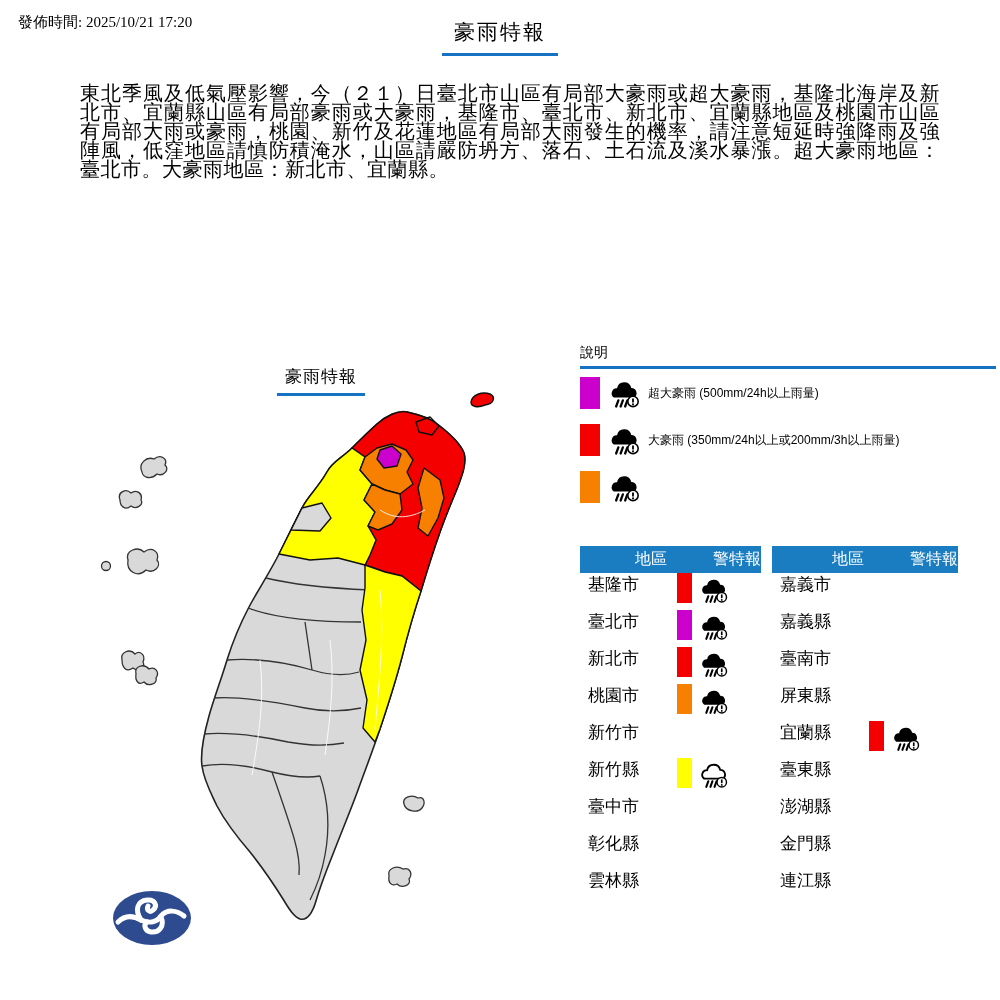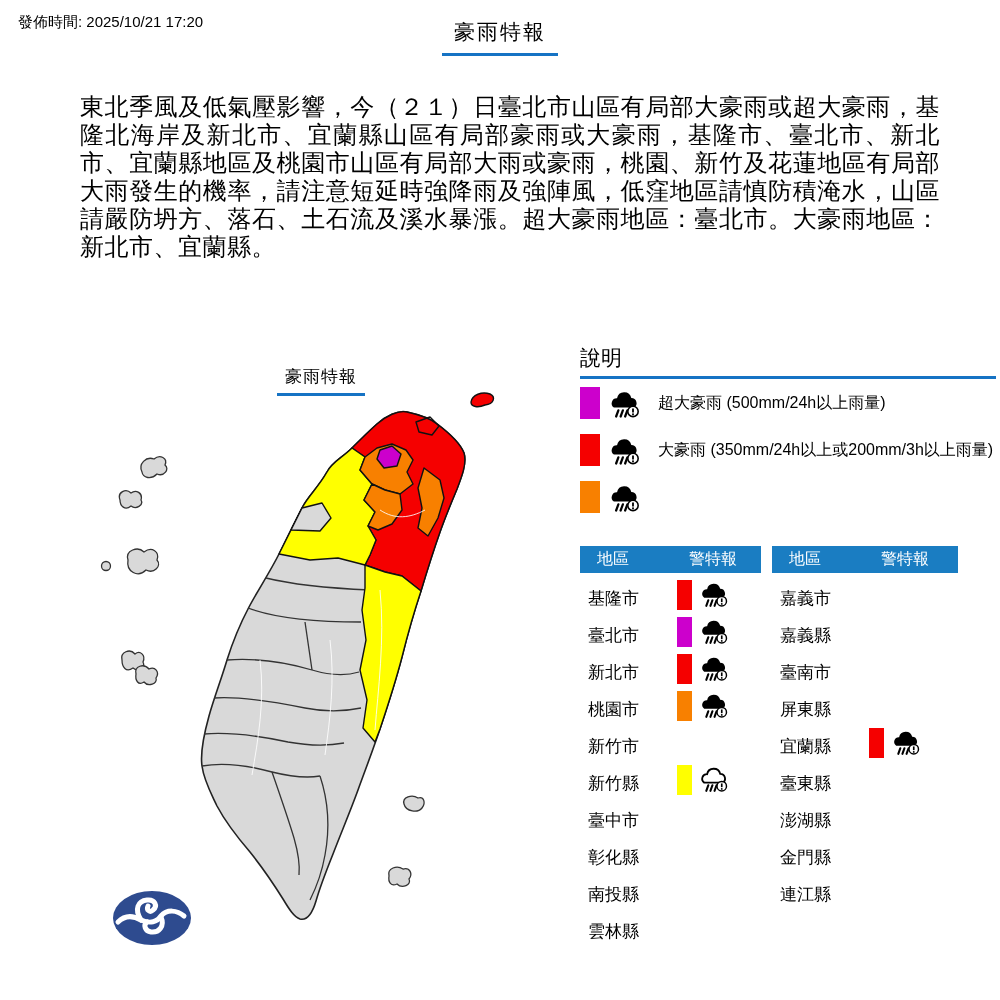--- a/index.html
+++ b/index.html
@@ -6,60 +6,60 @@
     --purple:#CC00CC; --red:#F50000; --orange:#F88000; --yellow:#FFFF00;
     --map_gray:#D9D9D9; --header_blue:#1A7DC2; --underline_blue:#1673C4;
     --logo_navy:#2E4B8F; --border_dark:#333333;
   }
   *{margin:0;padding:0;box-sizing:border-box;}
   html,body{width:1000px;height:1000px;background:#fff;overflow:hidden;
     font-family:"Liberation Sans","DejaVu Sans",sans-serif;color:#000;}
   .abs{position:absolute;}
 
   
-  #publish-time{left:18px;top:13px;font-size:15px;}
+  #publish-time{left:18px;top:13px;font-size:15px;font-family:Liberation Serif, serif;}
   #page-title{left:0;top:18px;width:1000px;text-align:center;font-size:21px;letter-spacing:2px;}
   #page-title span{display:inline-block;padding:0 12px 7px 12px;border-bottom:3px solid var(--underline_blue);}
 
   
-  #bulletin{left:80px;top:93px;width:860px;font-size:24px;line-height:28px;
+  #bulletin{left:80px;top:84px;width:860px;font-size:20px;line-height:19px;
     text-align:justify;letter-spacing:.5px;}
 
   
   #map-wrap{left:80px;top:360px;width:480px;height:640px;}
   #map-title{position:absolute;left:186px;top:5px;width:110px;text-align:center;
     font-size:17px;letter-spacing:1px;}
   #map-title span{display:inline-block;padding:0 8px 5px 8px;border-bottom:3px solid var(--underline_blue);}
   svg .coast{fill:var(--map_gray);stroke:#222;stroke-width:1.6;}
   svg .isl{fill:var(--map_gray);stroke:#333;stroke-width:1.3;}
   svg .cb{fill:none;stroke:#333;stroke-width:1.3;stroke-linejoin:round;}
   svg .wl{fill:none;stroke:#fff;stroke-width:1;opacity:.85;}
   svg .f-red{fill:var(--red);} svg .f-orange{fill:var(--orange);}
   svg .f-yellow{fill:var(--yellow);} svg .f-purple{fill:var(--purple);}
   svg .f-gray{fill:var(--map_gray);}
   svg .rg{stroke:#111;stroke-width:1.4;stroke-linejoin:round;}
 
   
   #legend{left:580px;top:344px;width:416px;}
-  #legend-heading{font-size:21px;}
+  #legend-heading{font-size:14px;}
   #legend-rule{height:3px;background:var(--underline_blue);margin-top:4px;}
   .lg-row{display:flex;align-items:center;height:46px;margin-top:1px;}
   .lg-sw{width:20px;height:32px;flex:0 0 20px;}
   .lg-ic{width:36px;height:36px;margin-left:6px;flex:0 0 36px;}
-  .lg-tx{font-size:16px;margin-left:16px;white-space:nowrap;}
+  .lg-tx{font-size:12px;margin-left:6px;white-space:nowrap;}
 
   
   .wtable{top:546px;width:186px;}
   #table-left{left:580px;width:181px;}
   #table-right{left:772px;}
   .thead{height:27px;background:var(--header_blue);color:#fff;font-size:16px;
-    display:flex;align-items:center;}
+    display:flex;align-items:center;justify-content:flex-end;}
   .thead .h1{margin-left:17px;width:78px;}
-  .thead .h2{margin-left:14px;}
-  .trow{height:37px;display:flex;align-items:flex-end;}
+  .thead .h2{margin-left:0;}
+  .trow{height:37px;display:flex;align-items:flex-start;}
   .trow .rn{width:97px;font-size:17px;padding-left:8px;}
   .trow .sw{width:15px;height:30px;}
   .trow .ic{width:33px;height:33px;margin-left:5px;}
 
   .icon-svg{width:100%;height:100%;display:block;}
 </style>
 </head>
 <body>
 
 <div class="abs" id="publish-time">發佈時間: 2025/10/21 17:20</div>
@@ -300,23 +300,20 @@
           </svg>
         </div>
       </div>
       <div class="trow">
         <div class="rn">臺中市</div>
       </div>
       <div class="trow">
         <div class="rn">彰化縣</div>
       </div>
       <div class="trow">
-        <div class="rn">南投縣</div>
-      </div>
-      <div class="trow">
         <div class="rn">雲林縣</div>
       </div>
     </div>
 </div>
 
 <div class="abs wtable" id="table-right">
   <div class="thead">
     <span class="h1">地區</span>
     <span class="h2">警特報</span>
   </div>

